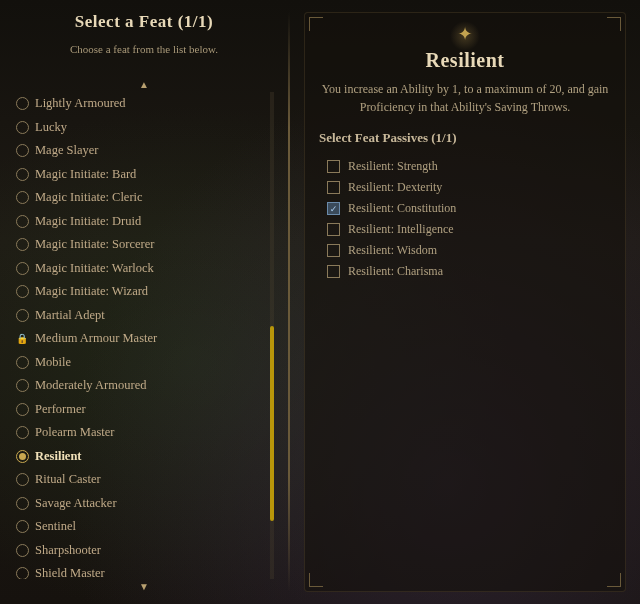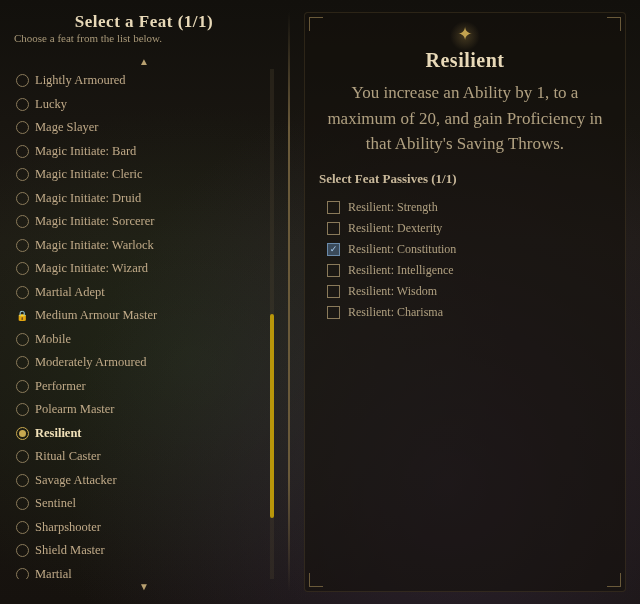--- a/index.html
+++ b/index.html
@@ -40,28 +40,28 @@
       display: flex;
       flex-direction: column;
     }
 
     .panel-title {
       text-align: center;
       font-size: 17px;
       color: #e8d9b8;
       font-weight: bold;
       letter-spacing: 0.5px;
-      margin-bottom: 0;
+      margin-bottom: 11px;
     }
 
     .panel-subtitle {
-      text-align: left;
+      text-align: center;
       font-size: 11px;
       color: #a89878;
-      margin-bottom: 12px;
+      margin-bottom: 24px;
     }
 
     .scroll-arrow-top {
       text-align: center;
       color: #b8a070;
       font-size: 10px;
       margin-bottom: 2px;
     }
 
     .feat-list-container {
@@ -196,21 +196,21 @@
     .feat-detail-title {
       text-align: center;
       font-size: 20px;
       color: #e8d9b8;
       font-weight: bold;
       margin-bottom: 8px;
       letter-spacing: 0.5px;
     }
 
     .feat-description {
-      font-size: 17px;
+      font-size: 12px;
       color: #b0a080;
       text-align: center;
       line-height: 1.5;
       margin-bottom: 14px;
     }
 
     .passives-header {
       text-align: left;
       font-size: 13px;
       color: #c8b89a;

